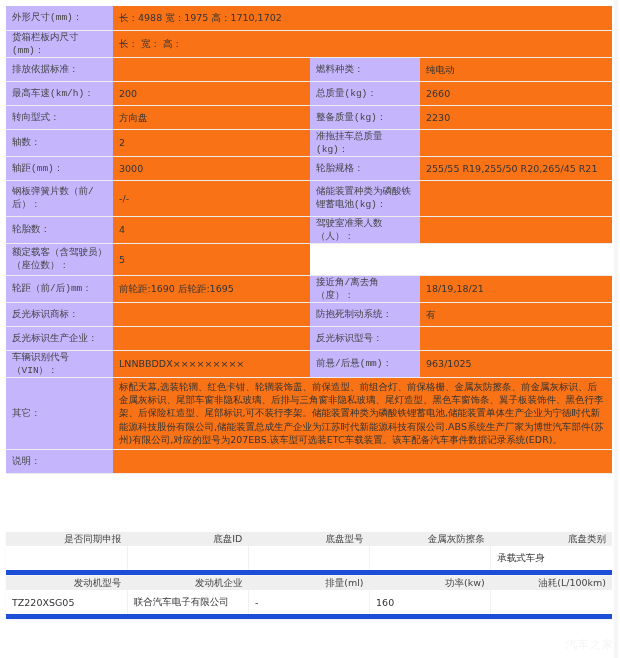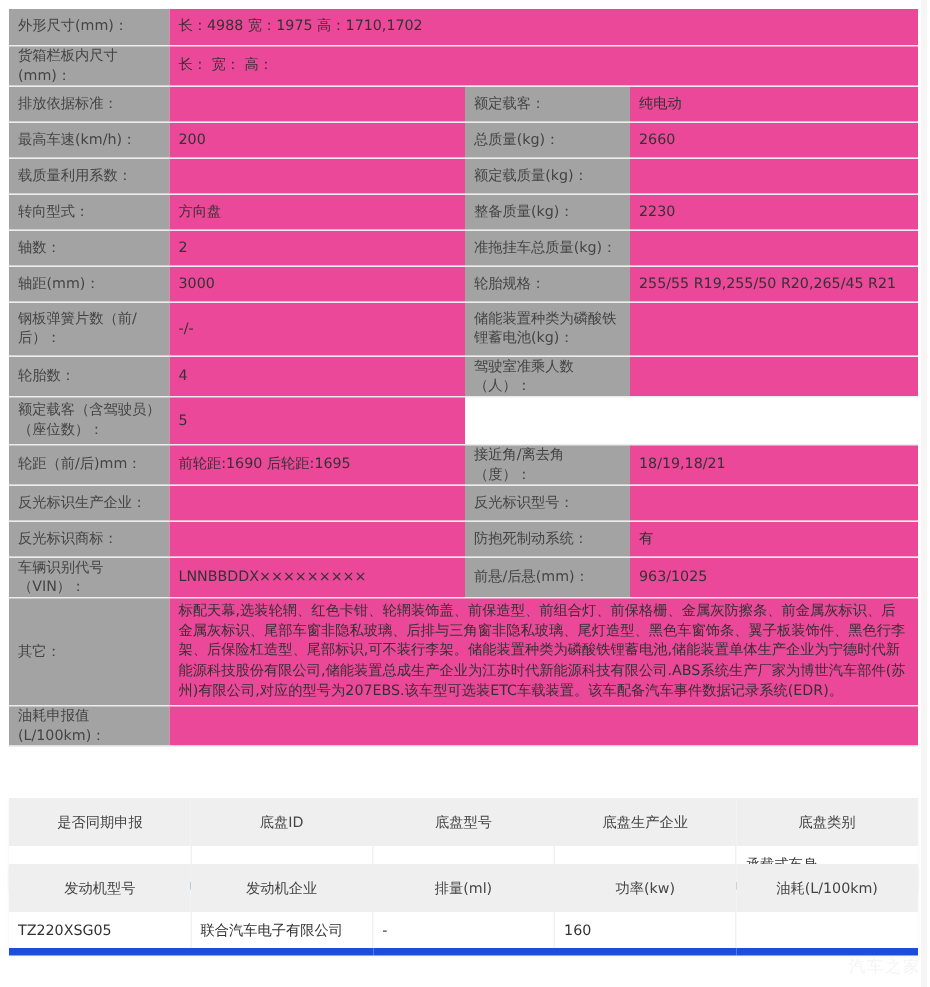--- a/index.html
+++ b/index.html
@@ -1,29 +1,29 @@
 <!DOCTYPE html>
 <html><head>
 <meta charset="utf-8">
 <style>
   html, body { margin:0; padding:0; background:#ffffff; }
   body { width:620px; height:658px; overflow:hidden; position:relative;
          font-family:"DejaVu Sans","Liberation Sans",sans-serif; font-size:9.5px; color:#333; }
   .spec { position:absolute; left:6px; top:6px; width:606px; border-collapse:collapse; table-layout:fixed; }
   .spec td { border-bottom:1px solid #ececec; vertical-align:middle; padding:0 6px; line-height:13px; }
-  .spec td.lbl { background:#a3a3a3; color:#444; }
-  .spec td.val { background:#ec4899; color:#333; }
+  .spec td.lbl { background:#c4b5fd; color:#444;font-family:Liberation Mono, monospace; }
+  .spec td.val { background:#f97316; color:#333; }
   .spec td.blank { background:#fff; }
   .spec tr.r { height:24px; }
   .spec tr.r36 { height:36px; }
   .spec tr.r34 { height:32px;margin-left:17px; }
   .spec tr.other { height:70px; }
   .spec tr.other td.val { line-height:13.4px; padding-top:2px; padding-bottom:2px; }
   .grid { position:absolute; left:6px; width:606px; border-collapse:collapse; table-layout:fixed; }
-  .grid th { background:#efefef; font-weight:normal; text-align:center; color:#444; padding:0 6px; height:32px; }
+  .grid th { background:#efefef; font-weight:normal; text-align:right; color:#444; padding:0 6px; height:14px; }
   .grid td { background:#fff; padding:0 6px; height:24px; border-right:1px solid #f1f1f1; border-bottom:5px solid #1d4ed8; color:#333; }
   .grid td:last-child { border-right:none; }
   .shadow { box-shadow:0 1px 2px rgba(0,0,0,0.06); }
   .watermark { position:absolute; right:6px; bottom:6px; color:#f4f4f4; font-size:11px; letter-spacing:1px; }
   .edge { position:absolute; right:2px; top:0; width:4px; height:658px; background:#f6f6f6; }
 </style>
 </head>
 <body>
 
 <table class="spec">
@@ -38,34 +38,28 @@
     <td class="lbl">外形尺寸(mm)：</td>
     <td class="val" colspan="3">长：4988 宽：1975 高：1710,1702</td>
   </tr>
   <tr class="r">
     <td class="lbl">货箱栏板内尺寸(mm)：</td>
     <td class="val" colspan="3">长： 宽： 高：</td>
   </tr>
   <tr class="r">
     <td class="lbl">排放依据标准：</td>
     <td class="val"></td>
-    <td class="lbl">额定载客：</td>
+    <td class="lbl">燃料种类：</td>
     <td class="val">纯电动</td>
   </tr>
   <tr class="r">
     <td class="lbl">最高车速(km/h)：</td>
     <td class="val">200</td>
     <td class="lbl">总质量(kg)：</td>
     <td class="val">2660</td>
-  </tr>
-  <tr class="r">
-    <td class="lbl">载质量利用系数：</td>
-    <td class="val"></td>
-    <td class="lbl">额定载质量(kg)：</td>
-    <td class="val"></td>
   </tr>
   <tr class="r">
     <td class="lbl">转向型式：</td>
     <td class="val">方向盘</td>
     <td class="lbl">整备质量(kg)：</td>
     <td class="val">2230</td>
   </tr>
   <tr class="r">
     <td class="lbl">轴数：</td>
     <td class="val">2</td>
@@ -96,55 +90,55 @@
     <td class="blank"></td>
     <td class="blank"></td>
   </tr>
   <tr class="r">
     <td class="lbl">轮距（前/后)mm：</td>
     <td class="val">前轮距:1690 后轮距:1695</td>
     <td class="lbl">接近角/离去角（度）：</td>
     <td class="val">18/19,18/21</td>
   </tr>
   <tr class="r">
+    <td class="lbl">反光标识商标：</td>
+    <td class="val"></td>
+    <td class="lbl">防抱死制动系统：</td>
+    <td class="val">有</td>
+  </tr>
+  <tr class="r">
     <td class="lbl">反光标识生产企业：</td>
     <td class="val"></td>
     <td class="lbl">反光标识型号：</td>
     <td class="val"></td>
-  </tr>
-  <tr class="r">
-    <td class="lbl">反光标识商标：</td>
-    <td class="val"></td>
-    <td class="lbl">防抱死制动系统：</td>
-    <td class="val">有</td>
   </tr>
   <tr class="r">
     <td class="lbl">车辆识别代号（VIN）：</td>
     <td class="val">LNNBBDDX×××××××××</td>
     <td class="lbl">前悬/后悬(mm)：</td>
     <td class="val">963/1025</td>
   </tr>
   <tr class="other">
     <td class="lbl">其它：</td>
     <td class="val" colspan="3">标配天幕,选装轮辋、红色卡钳、轮辋装饰盖、前保造型、前组合灯、前保格栅、金属灰防擦条、前金属灰标识、后金属灰标识、尾部车窗非隐私玻璃、后排与三角窗非隐私玻璃、尾灯造型、黑色车窗饰条、翼子板装饰件、黑色行李架、后保险杠造型、尾部标识,可不装行李架。储能装置种类为磷酸铁锂蓄电池,储能装置单体生产企业为宁德时代新能源科技股份有限公司,储能装置总成生产企业为江苏时代新能源科技有限公司.ABS系统生产厂家为博世汽车部件(苏州)有限公司,对应的型号为207EBS.该车型可选装ETC车载装置。该车配备汽车事件数据记录系统(EDR)。</td>
   </tr>
   <tr class="r">
-    <td class="lbl">油耗申报值(L/100km)：</td>
+    <td class="lbl">说明：</td>
     <td class="val" colspan="3"></td>
   </tr>
 </tbody>
   </table>
 
 <table class="grid shadow" style="top:532px">
   <tbody>
       <tr>
     <th>是否同期申报</th>
     <th>底盘ID</th>
     <th>底盘型号</th>
-    <th>底盘生产企业</th>
+    <th>金属灰防擦条</th>
     <th>底盘类别</th>
   </tr>
   <tr>
     <td></td>
     <td></td>
     <td></td>
     <td></td>
     <td>承载式车身</td>
   </tr>
 </tbody>

